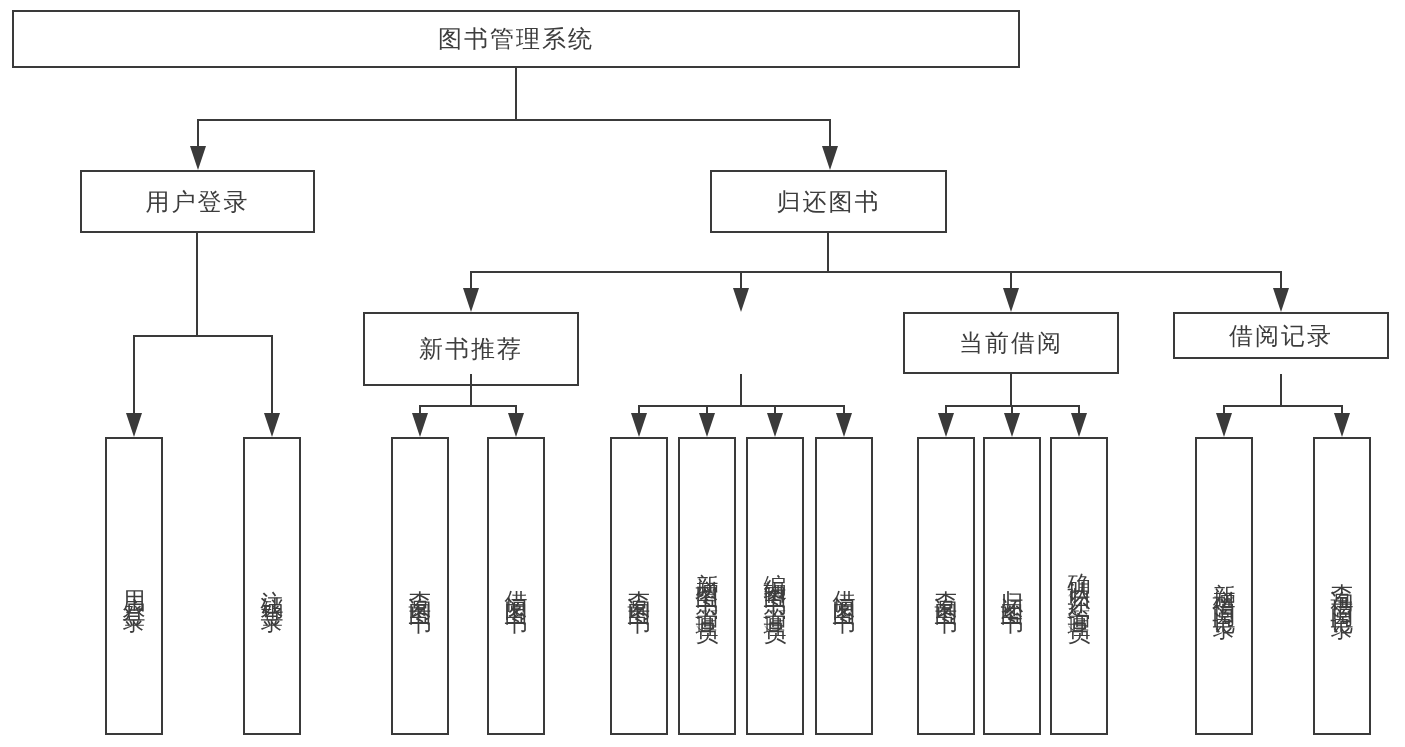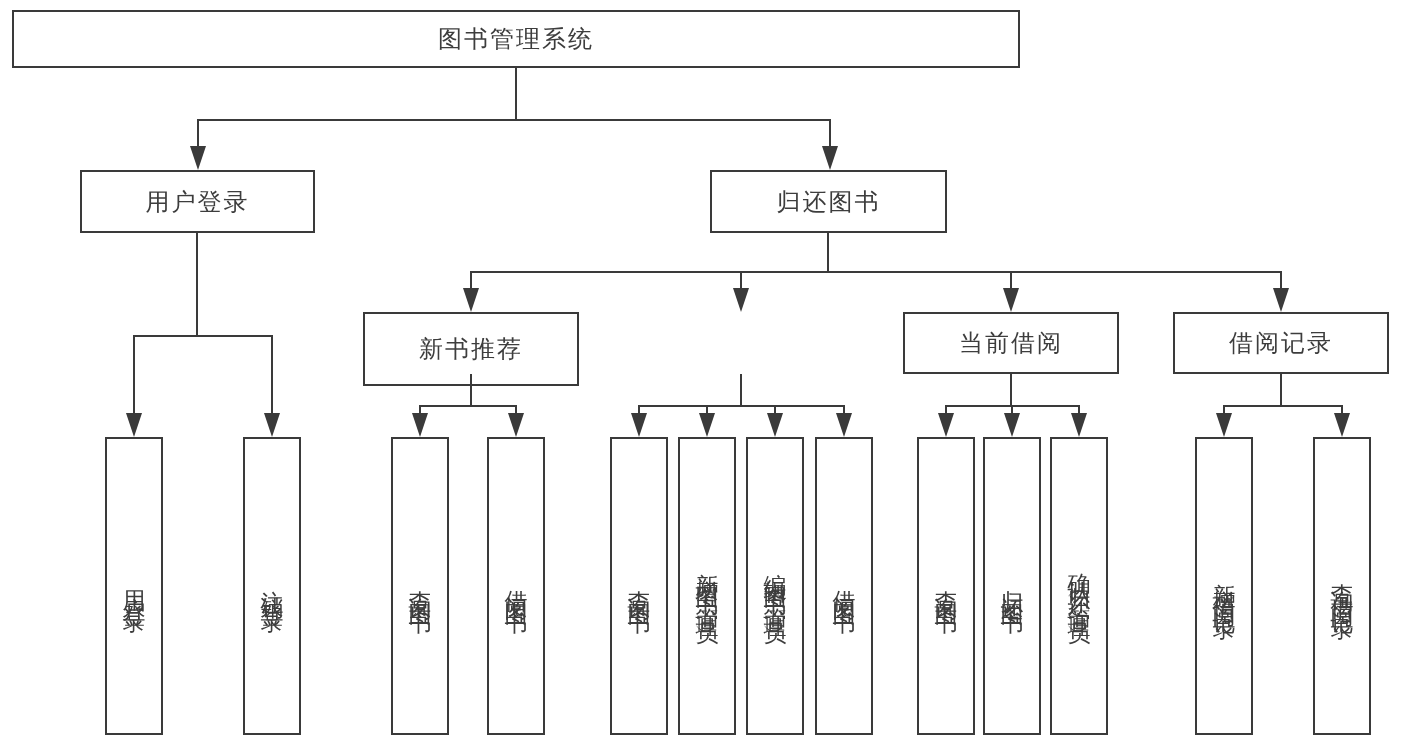--- a/index.html
+++ b/index.html
@@ -101,21 +101,21 @@
   <div class="arrow" style="left:1003px;top:288px;"></div>
   <div class="vline" style="left:1280px;top:271px;height:21px;"></div>
   <div class="arrow" style="left:1273px;top:288px;"></div>
 
   <div class="box" style="left:363px;top:312px;width:216px;height:74px;">
     <span>新书推荐</span>
   </div>
   <div class="box" style="left:903px;top:312px;width:216px;height:62px;">
     <span>当前借阅</span>
   </div>
-  <div class="box" style="left:1173px;top:312px;width:216px;height:62px;">
+  <div class="box" style="left:1173px;top:312px;width:216px;height:47px;">
     <span>借阅记录</span>
   </div>
 
   <div class="vline" style="left:470px;top:374px;height:33px;"></div>
   <div class="hline" style="left:419px;top:405px;width:98px;"></div>
   <div class="vline" style="left:419px;top:405px;height:12px;"></div>
   <div class="arrow" style="left:412px;top:413px;"></div>
   <div class="vline" style="left:515px;top:405px;height:12px;"></div>
   <div class="arrow" style="left:508px;top:413px;"></div>
 

